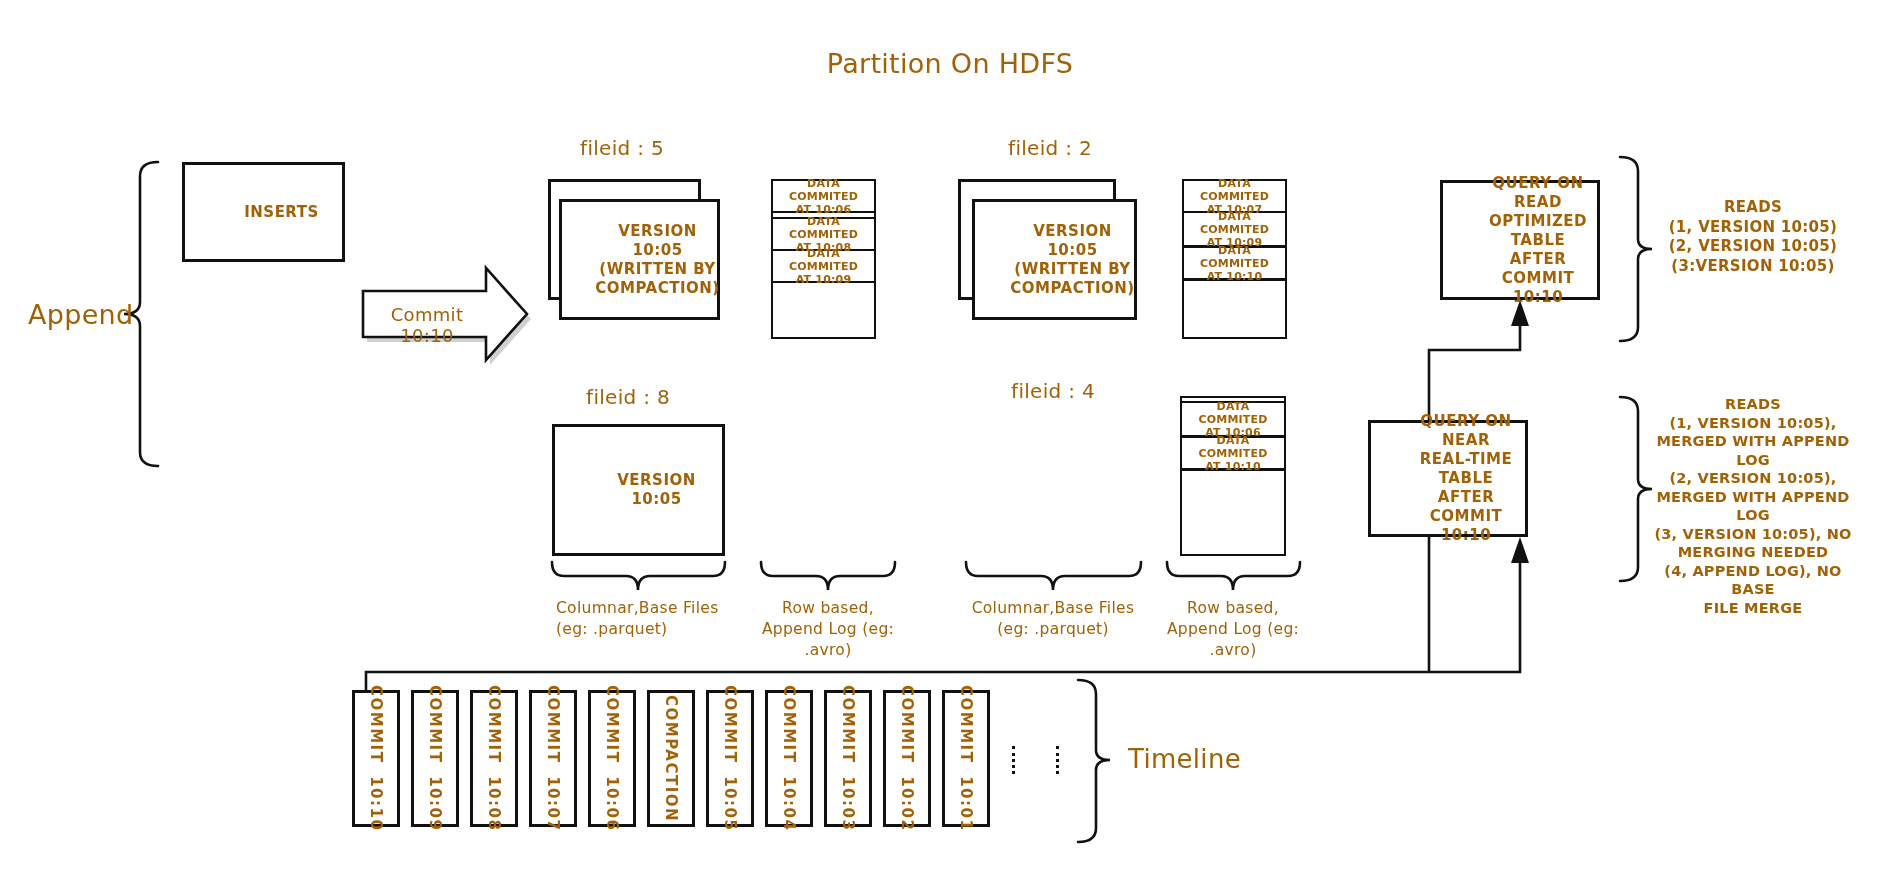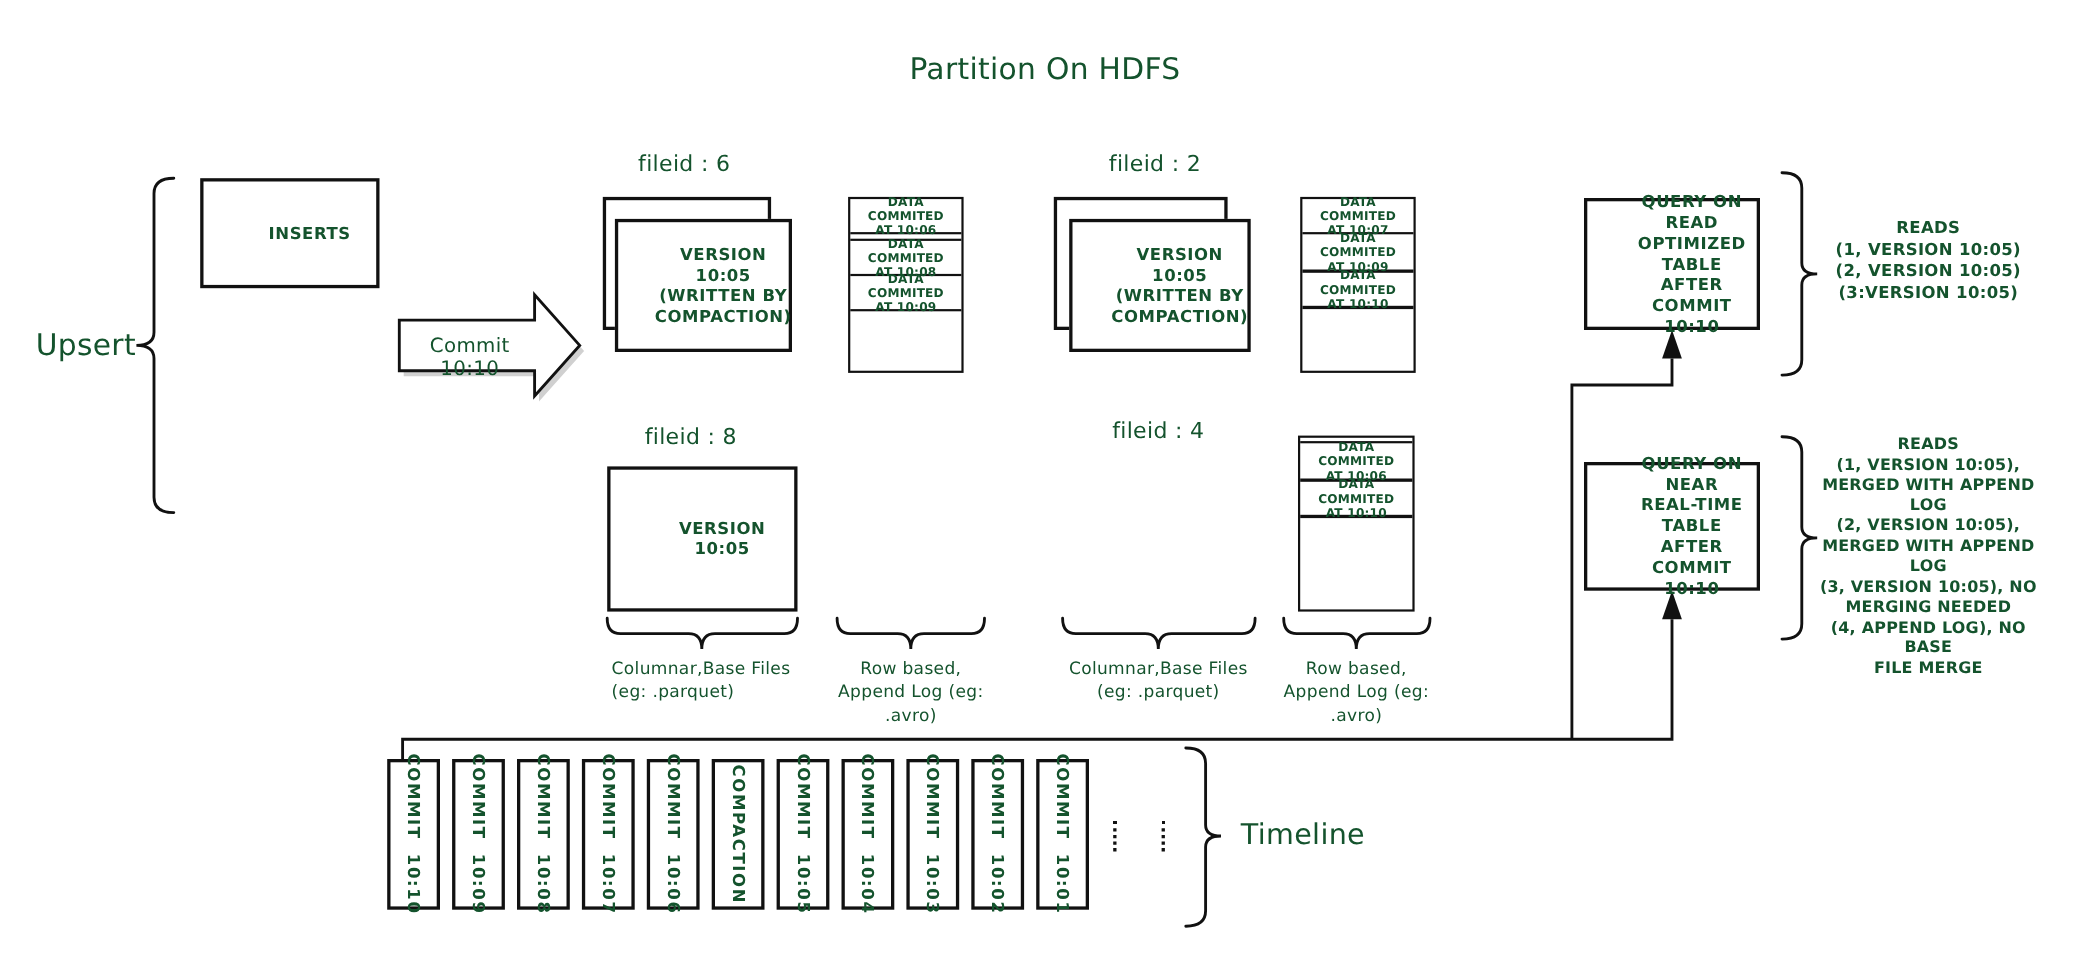--- a/index.html
+++ b/index.html
@@ -1,19 +1,19 @@
 <!DOCTYPE html>
 <html><head>
 <meta charset="utf-8">
 <style>
   * { box-sizing: border-box; margin: 0; padding: 0; }
   html,body { background:#ffffff; }
   #canvas {
     position: relative; width: 1900px; height: 880px; background: #fff;
-    font-family: "DejaVu Sans", "Liberation Sans", sans-serif; color:#14532d;
+    font-family: "DejaVu Sans", "Liberation Sans", sans-serif; color:#a16207;
     overflow: hidden;
   }
   .abs { position:absolute; }
   .pre { white-space: pre-line; }
   .ctr { text-align:center; }
   .hand { font-weight: normal; letter-spacing: 0.3px; }
 
   .box {
     position:absolute; border:3px solid #111; background:#fff;
     display:flex; align-items:center; justify-content:center; text-align:center;
@@ -70,27 +70,27 @@
     <path class="br" d="M 1078,680 Q 1096,680 1096,694 L 1096,750 Q 1096,760 1110,760 Q 1096,760 1096,770 L 1096,828 Q 1096,842 1078,842"></path>
 
     <path class="ln" d="M 366,690 L 366,672 L 1520,672 L 1520,563"></path>
     <path class="ln" d="M 1429,672 L 1429,350 L 1520,350 L 1520,326"></path>
     <polygon class="ah" points="1520,300 1511,326 1529,326"></polygon>
     <polygon class="ah" points="1520,537 1511,563 1529,563"></polygon>
   </svg>
 
   <div class="abs hand ctr" style="left:800px;top:48px;width:300px;font-size:27px;">Partition On HDFS</div>
 
-  <div class="abs hand" style="left:28px;top:299px;width:100px;font-size:27px;text-align:center;">Upsert</div>
+  <div class="abs hand" style="left:28px;top:299px;width:100px;font-size:27px;text-align:center;">Append</div>
   <div class="box" style="left:182px;top:162px;width:163px;height:100px;">
     <span class="txt">INSERTS</span>
   </div>
   <div class="abs hand ctr" style="left:372px;top:304px;width:110px;font-size:18px;">Commit 10:10</div>
 
-  <div class="fileid-label hand" style="left:547px;top:136px;">fileid : 6</div>
+  <div class="fileid-label hand" style="left:547px;top:136px;">fileid : 5</div>
   <div class="abs" style="left:548px;top:179px;width:153px;height:121px;border:3px solid #111;background:#fff;"></div>
   <div class="box" style="left:559px;top:199px;width:161px;height:121px;">
     <span class="txt pre">VERSION 10:05
 (WRITTEN BY
 COMPACTION)</span>
   </div>
   <div class="logbox" style="left:771px;top:179px;width:105px;height:160px;">
     <div class="seg">DATA COMMITED
 AT 10:06</div>
     <div class="gapband"></div>
@@ -145,21 +145,21 @@
     <span class="txt pre">QUERY ON READ
 OPTIMIZED TABLE
 AFTER COMMIT
 10:10</span>
   </div>
   <div class="annot ctr" style="left:1653px;top:198px;width:200px;font-size:15px;line-height:19.5px;letter-spacing:0.3px;">READS
 (1, VERSION 10:05)
 (2, VERSION 10:05)
 (3:VERSION 10:05)</div>
 
-  <div class="box" style="left:1440px;top:420px;width:160px;height:117px;">
+  <div class="box" style="left:1368px;top:420px;width:160px;height:117px;">
     <span class="txt pre">QUERY ON NEAR
 REAL-TIME TABLE
 AFTER COMMIT
 10:10</span>
   </div>
   <div class="annot ctr" style="left:1648px;top:395px;width:210px;font-size:14.5px;line-height:18.5px;letter-spacing:0.2px;">READS
 (1, VERSION 10:05),
 MERGED WITH APPEND LOG
 (2, VERSION 10:05),
 MERGED WITH APPEND LOG

